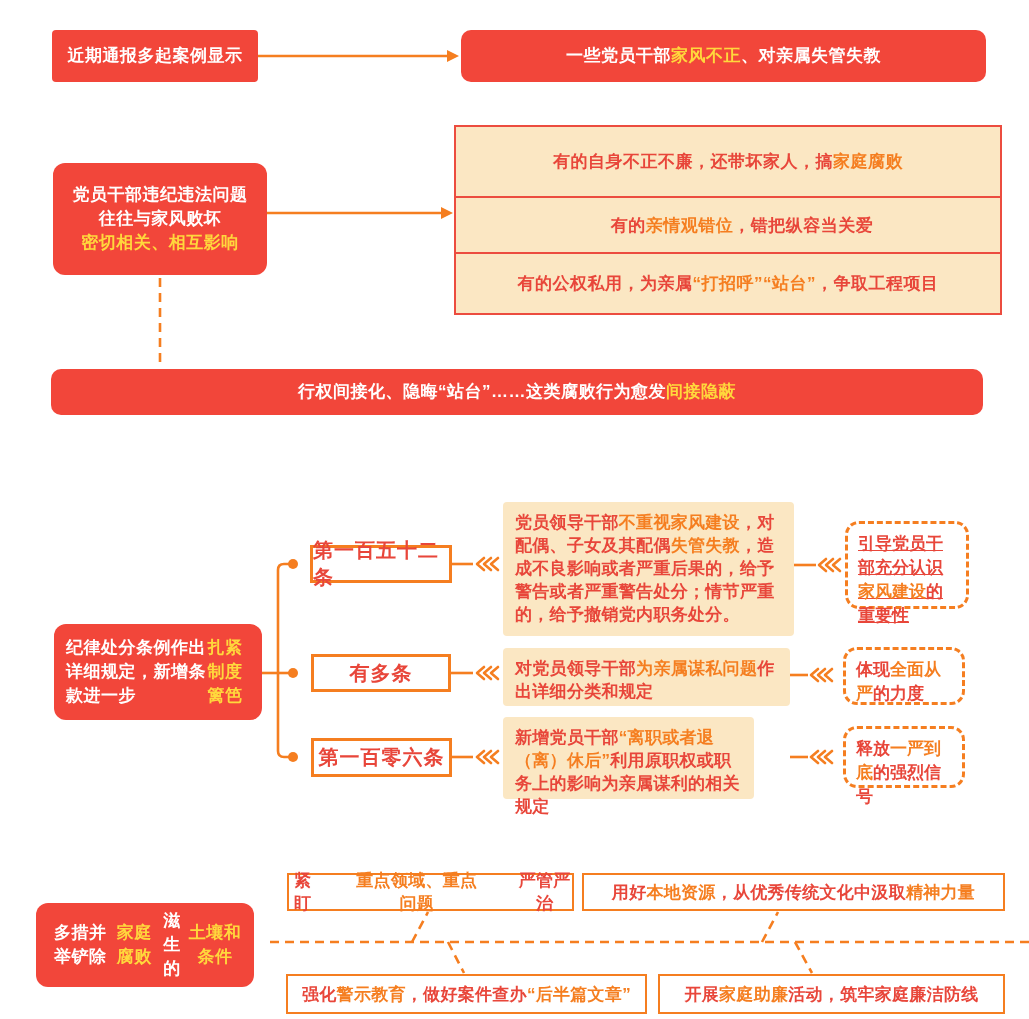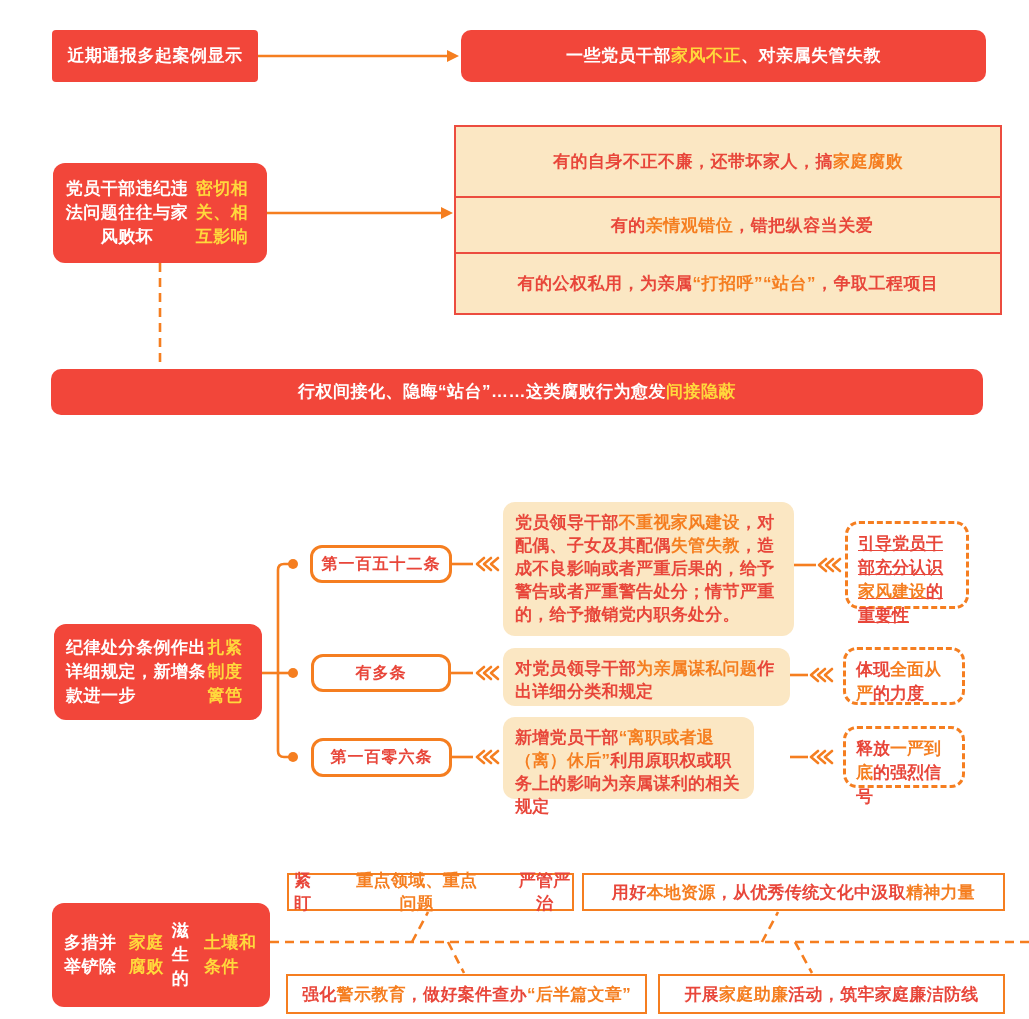--- a/index.html
+++ b/index.html
@@ -11,22 +11,22 @@
   .canvas{position:relative;width:1029px;height:1019px;background:#fff;overflow:hidden;}
   .connectors{position:absolute;left:0;top:0;pointer-events:none;}
   .box{position:absolute;box-sizing:border-box;font-weight:bold;}
   .redbox{background:var(--red);color:#fff;border-radius:12px;display:flex;align-items:center;justify-content:center;font-size:17px;letter-spacing:.5px;line-height:24px;padding:8px 12px;}
   .redbox.center{text-align:center;}
   .redbox.leftal{text-align:left;justify-content:flex-start;}
   .bar{border-radius:10px;}
   .etable{background:var(--cream);border:2px solid var(--red_border);display:flex;flex-direction:column;}
   .trow{display:flex;align-items:center;justify-content:center;text-align:center;font-size:17px;letter-spacing:.5px;font-weight:bold;color:var(--text_red);}
   .trow.sep{border-bottom:2px solid var(--red_border);}
-  .labelbox{background:#fff;border:3px solid var(--orange);border-radius:12px;display:flex;align-items:center;justify-content:center;font-size:16px;color:var(--text_red);letter-spacing:1px;}
-  .creambox{background:var(--cream);border-radius:12px;font-size:17px;line-height:23px;padding:9px 12px;color:var(--text_red);letter-spacing:.3px;}
+  .labelbox{background:#fff;border:3px solid var(--orange);border-radius:0;display:flex;align-items:center;justify-content:center;font-size:20px;color:var(--text_red);letter-spacing:1px;}
+  .creambox{background:var(--cream);border-radius:4px;font-size:17px;line-height:23px;padding:9px 12px;color:var(--text_red);letter-spacing:.3px;}
   .dashbox{background:#fff;border:3px dashed var(--orange);border-radius:14px;font-size:17px;line-height:24px;padding:8px 10px;color:var(--text_red);}
   .measurebox{background:#fff;border:2px solid var(--orange);display:flex;align-items:center;justify-content:center;text-align:center;font-size:17px;color:var(--text_red);letter-spacing:.3px;}
   .seg-white{color:#fff;}
   .seg-yellow{color:var(--yellow);}
   .seg-red{color:var(--text_red);}
   .seg-orange{color:var(--orange);}
   .connectors .solid{stroke:var(--orange);stroke-width:2.6;fill:none;}
   .connectors .dash{stroke:var(--orange);stroke-width:2.6;fill:none;stroke-dasharray:9 6;}
   .connectors .dot{fill:var(--orange);}
   .connectors .head{fill:var(--orange);}
@@ -119,21 +119,21 @@
 
   <div class="box redbox center" style="left:52px;top:30px;width:206px;height:52px;border-radius:4px;">
       <span class="seg-white">近期通报多起案例显示</span>
     </div>
   <div class="box redbox center" style="left:461px;top:30px;width:525px;height:52px;border-radius:10px;">
       <span class="seg-white">一些党员干部</span>
       <span class="seg-yellow">家风不正</span>
       <span class="seg-white">、对亲属失管失教</span>
     </div>
 
-  <div class="box redbox center" style="left:53px;top:163px;width:214px;height:100px;">
+  <div class="box redbox center" style="left:53px;top:163px;width:214px;height:112px;flex-direction:column;">
       <span class="seg-white">党员干部违纪违法问题往往与家风败坏</span>
       <span class="seg-yellow">密切相关、相互影响</span>
     </div>
   <div class="box etable" style="left:454px;top:125px;width:548px;height:190px;">
     <div class="trow sep" style="height:69px;">
         <span class="seg-red">有的自身不正不廉，还带坏家人，搞</span>
         <span class="seg-orange">家庭腐败</span>
       </div>
     <div class="trow sep" style="height:54px;padding-left:28px;">
         <span class="seg-red">有的</span>
@@ -161,21 +161,21 @@
   <div class="box labelbox" style="left:311px;top:738px;width:141px;height:39px;">第一百零六条</div>
 
   <div class="box creambox" style="left:503px;top:502px;width:291px;height:134px;"><span class="seg-red">党员领导干部</span><span class="seg-orange">不重视家风建设</span><span class="seg-red">，对配偶、子女及其配偶</span><span class="seg-orange">失管失教</span><span class="seg-red">，造成不良影响或者严重后果的，给予警告或者严重警告处分；情节严重的，给予撤销党内职务处分。</span></div>
   <div class="box creambox" style="left:503px;top:648px;width:287px;height:58px;"><span class="seg-red">对党员领导干部</span><span class="seg-orange">为亲属谋私问题</span><span class="seg-red">作出详细分类和规定</span></div>
   <div class="box creambox" style="left:503px;top:717px;width:251px;height:82px;"><span class="seg-red">新增党员干部</span><span class="seg-orange">“离职或者退（离）休后”</span><span class="seg-red">利用原职权或职务上的影响为亲属谋利的相关规定</span></div>
 
   <div class="box dashbox" style="left:845px;top:521px;width:124px;height:88px;text-decoration:underline;"><span class="seg-red">引导党员干部充分认识</span><span class="seg-orange">家风建设</span><span class="seg-red">的重要性</span></div>
   <div class="box dashbox" style="left:843px;top:647px;width:122px;height:58px;"><span class="seg-red">体现</span><span class="seg-orange">全面从严</span><span class="seg-red">的力度</span></div>
   <div class="box dashbox" style="left:843px;top:726px;width:122px;height:62px;"><span class="seg-red">释放</span><span class="seg-orange">一严到底</span><span class="seg-red">的强烈信号</span></div>
 
-  <div class="box redbox leftal" style="left:52px;top:903px;width:218px;height:104px;">
+  <div class="box redbox leftal" style="left:36px;top:903px;width:218px;height:84px;text-align:center;">
       <span class="seg-white">多措并举铲除</span>
       <span class="seg-yellow">家庭腐败</span>
       <span class="seg-white">滋生的</span>
       <span class="seg-yellow">土壤和条件</span>
     </div>
   <div class="box measurebox" style="left:287px;top:873px;width:287px;height:38px;gap:39px;">
       <span class="seg-red">紧盯</span>
       <span class="seg-orange">重点领域、重点问题</span>
       <span class="seg-red">严管严治</span>
     </div>

